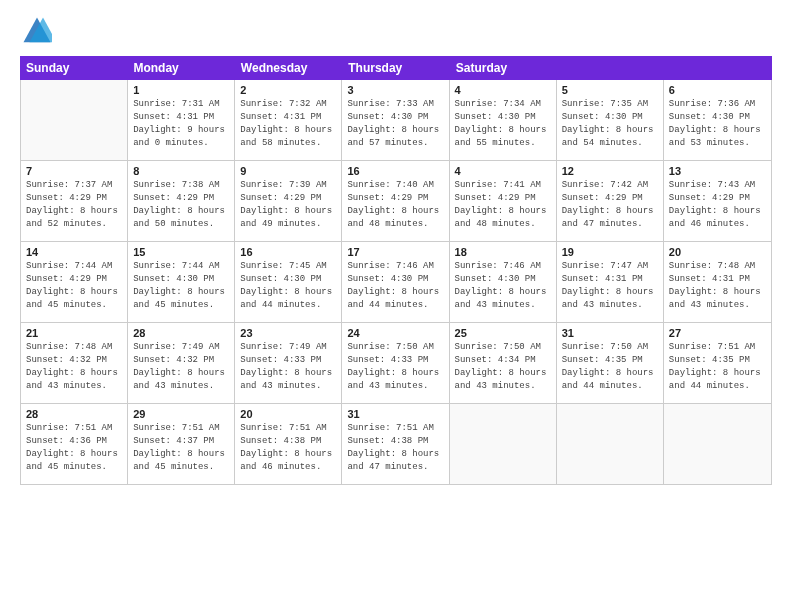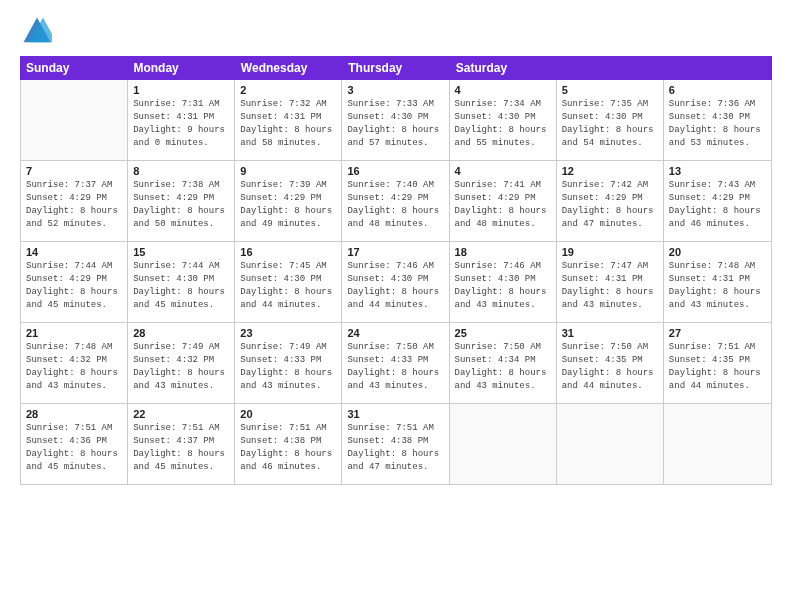--- a/index.html
+++ b/index.html
@@ -269,21 +269,21 @@
               <span class="day-num">27</span>
               <div class="cell-detail">Sunrise: 7:51 AM<br>Sunset: 4:35 PM<br>Daylight: 8 hours<br>and 44 minutes.</div>
             </div>
           </div>
           <div class="cal-week">
             <div class="cal-cell">
               <span class="day-num">28</span>
               <div class="cell-detail">Sunrise: 7:51 AM<br>Sunset: 4:36 PM<br>Daylight: 8 hours<br>and 45 minutes.</div>
             </div>
             <div class="cal-cell">
-              <span class="day-num">22</span>
+              <span class="day-num">29</span>
               <div class="cell-detail">Sunrise: 7:51 AM<br>Sunset: 4:37 PM<br>Daylight: 8 hours<br>and 45 minutes.</div>
             </div>
             <div class="cal-cell">
               <span class="day-num">20</span>
               <div class="cell-detail">Sunrise: 7:51 AM<br>Sunset: 4:38 PM<br>Daylight: 8 hours<br>and 46 minutes.</div>
             </div>
             <div class="cal-cell">
               <span class="day-num">31</span>
               <div class="cell-detail">Sunrise: 7:51 AM<br>Sunset: 4:38 PM<br>Daylight: 8 hours<br>and 47 minutes.</div>
             </div>

